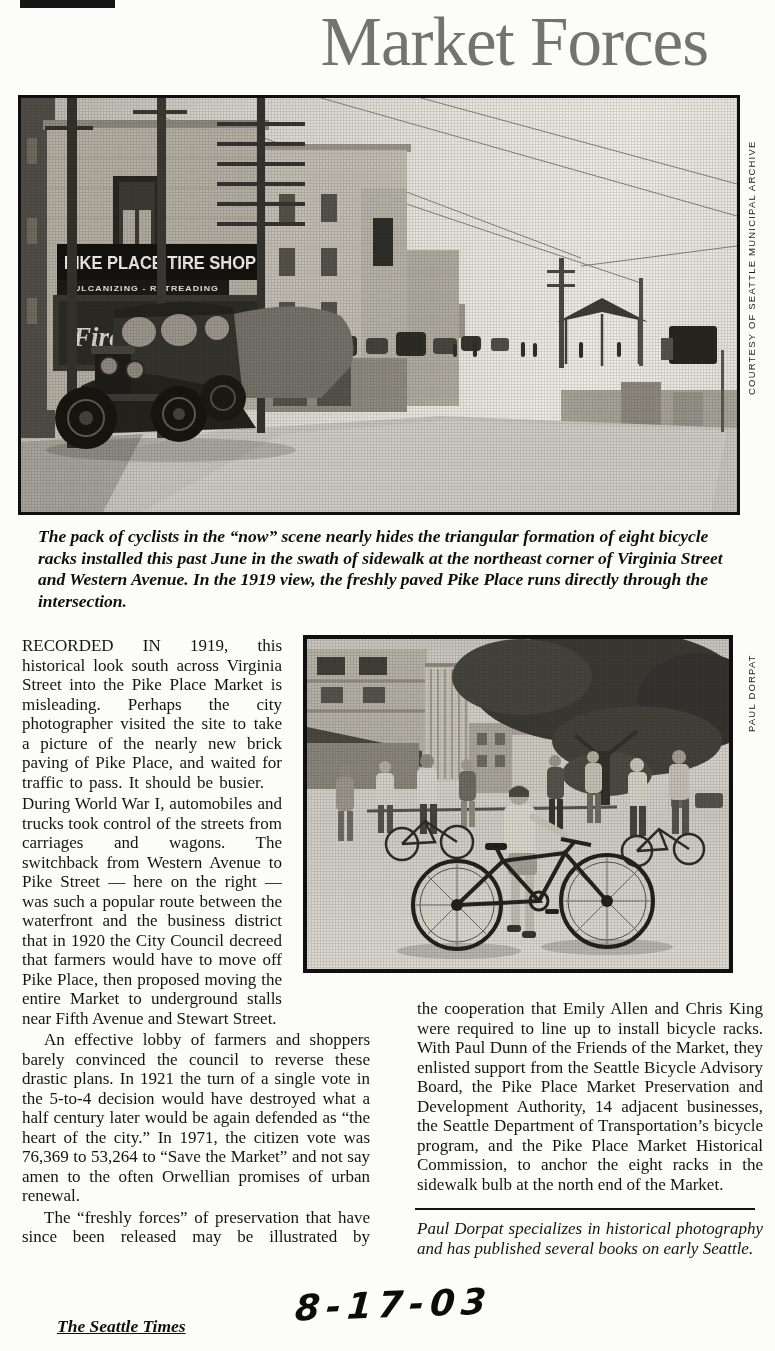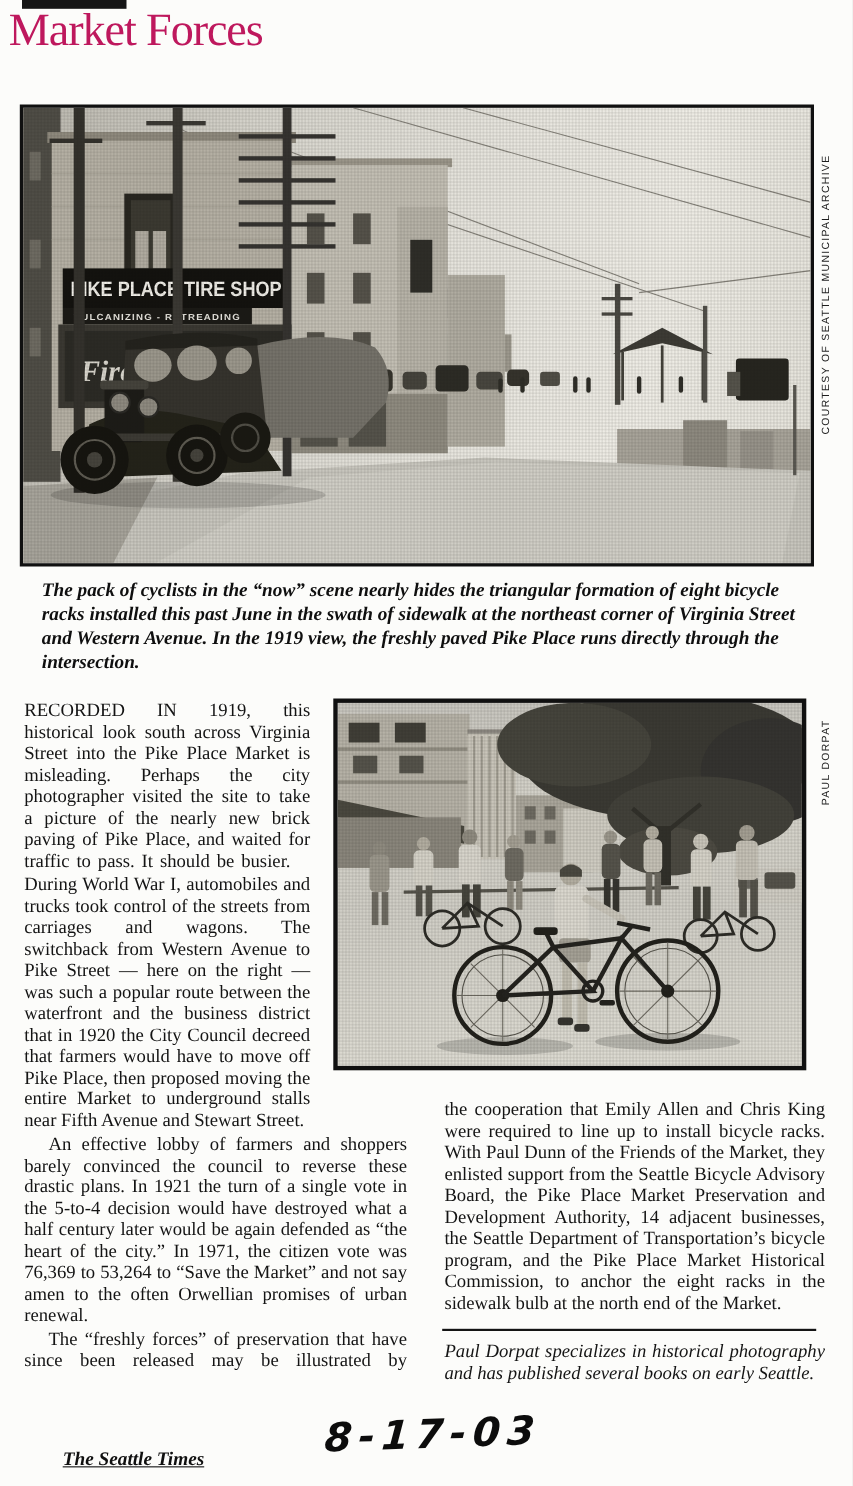--- a/index.html
+++ b/index.html
@@ -4,22 +4,22 @@
 <style>
   html,body{margin:0;padding:0;background:#e9e9e6;}
   .page{
     position:relative;width:775px;height:1351px;margin:0 auto;
     background:#fcfcfa;overflow:hidden;
     font-family:"Liberation Serif",serif;color:#141414;
   }
   .regmark{position:absolute;left:20px;top:0;width:95px;height:8px;background:#161616;}
   .headline{
     position:absolute;left:8px;top:6px;width:700px;
-    font-family:"Liberation Serif",serif;font-size:42px;font-weight:400;
-    letter-spacing:-1px;color:#be185d;line-height:1.05;
+    font-family:"Liberation Serif",serif;font-size:69px;font-weight:400;
+    letter-spacing:-1px;color:#737373;line-height:1.05;text-align:right;
   }
   
   .photo{position:absolute;overflow:hidden;border:3px solid #101010;}
   .photo1{left:18px;top:95px;width:716px;height:414px;
     background:linear-gradient(100deg,#b9b6ad 0%,#d7d5cd 28%,#e7e5de 55%,#efede6 78%,#e4e2da 100%);}
   .photo2{left:303px;top:635px;width:422px;height:330px;border-width:4px;
     background:linear-gradient(180deg,#c8c6bf 0%,#d6d4cb 30%,#d0cec6 55%,#dddbd2 100%);}
   .photo svg{position:absolute;left:0;top:0;}
   .halftone{position:absolute;left:0;top:0;right:0;bottom:0;
     background-image:radial-gradient(rgba(25,24,18,0.13) 1px,transparent 1.4px);
@@ -31,21 +31,21 @@
   }
   .credit1{left:746px;top:95px;height:300px;}
   .credit2{left:746px;top:637px;height:95px;}
   
   .caption{
     position:absolute;left:18px;top:526px;width:712px;
     font-style:italic;font-weight:bold;font-size:17.5px;line-height:21.5px;color:#0f0f0f;margin-left:20px;
   }
   
   .colL{position:absolute;left:20px;top:634px;width:352px;text-align:justify;hyphens:auto;}
-  .colR{position:absolute;left:402px;top:997px;width:350px;text-align:justify;hyphens:auto;}
+  .colR{position:absolute;left:415px;top:997px;width:350px;text-align:justify;hyphens:auto;}
   .floatspacer{float:right;width:90px;height:356px;}
   .lede{font-size:18.5px;line-height:27px;margin:0 0 9px 0;word-spacing:2px;}
   .colL p,.colR p{font-size:17px;line-height:19.5px;margin:2px;}
   .indent{text-indent:22px;}
   .runon{text-align-last:justify;}
   .endmark{
     float:right;width:15px;height:15px;margin-top:2px;border-radius:50%;
     background:#0d0d0d;color:#ffffff;text-align:center;
     font-family:"Liberation Sans",sans-serif;font-weight:bold;font-size:11px;line-height:15px;
   }

